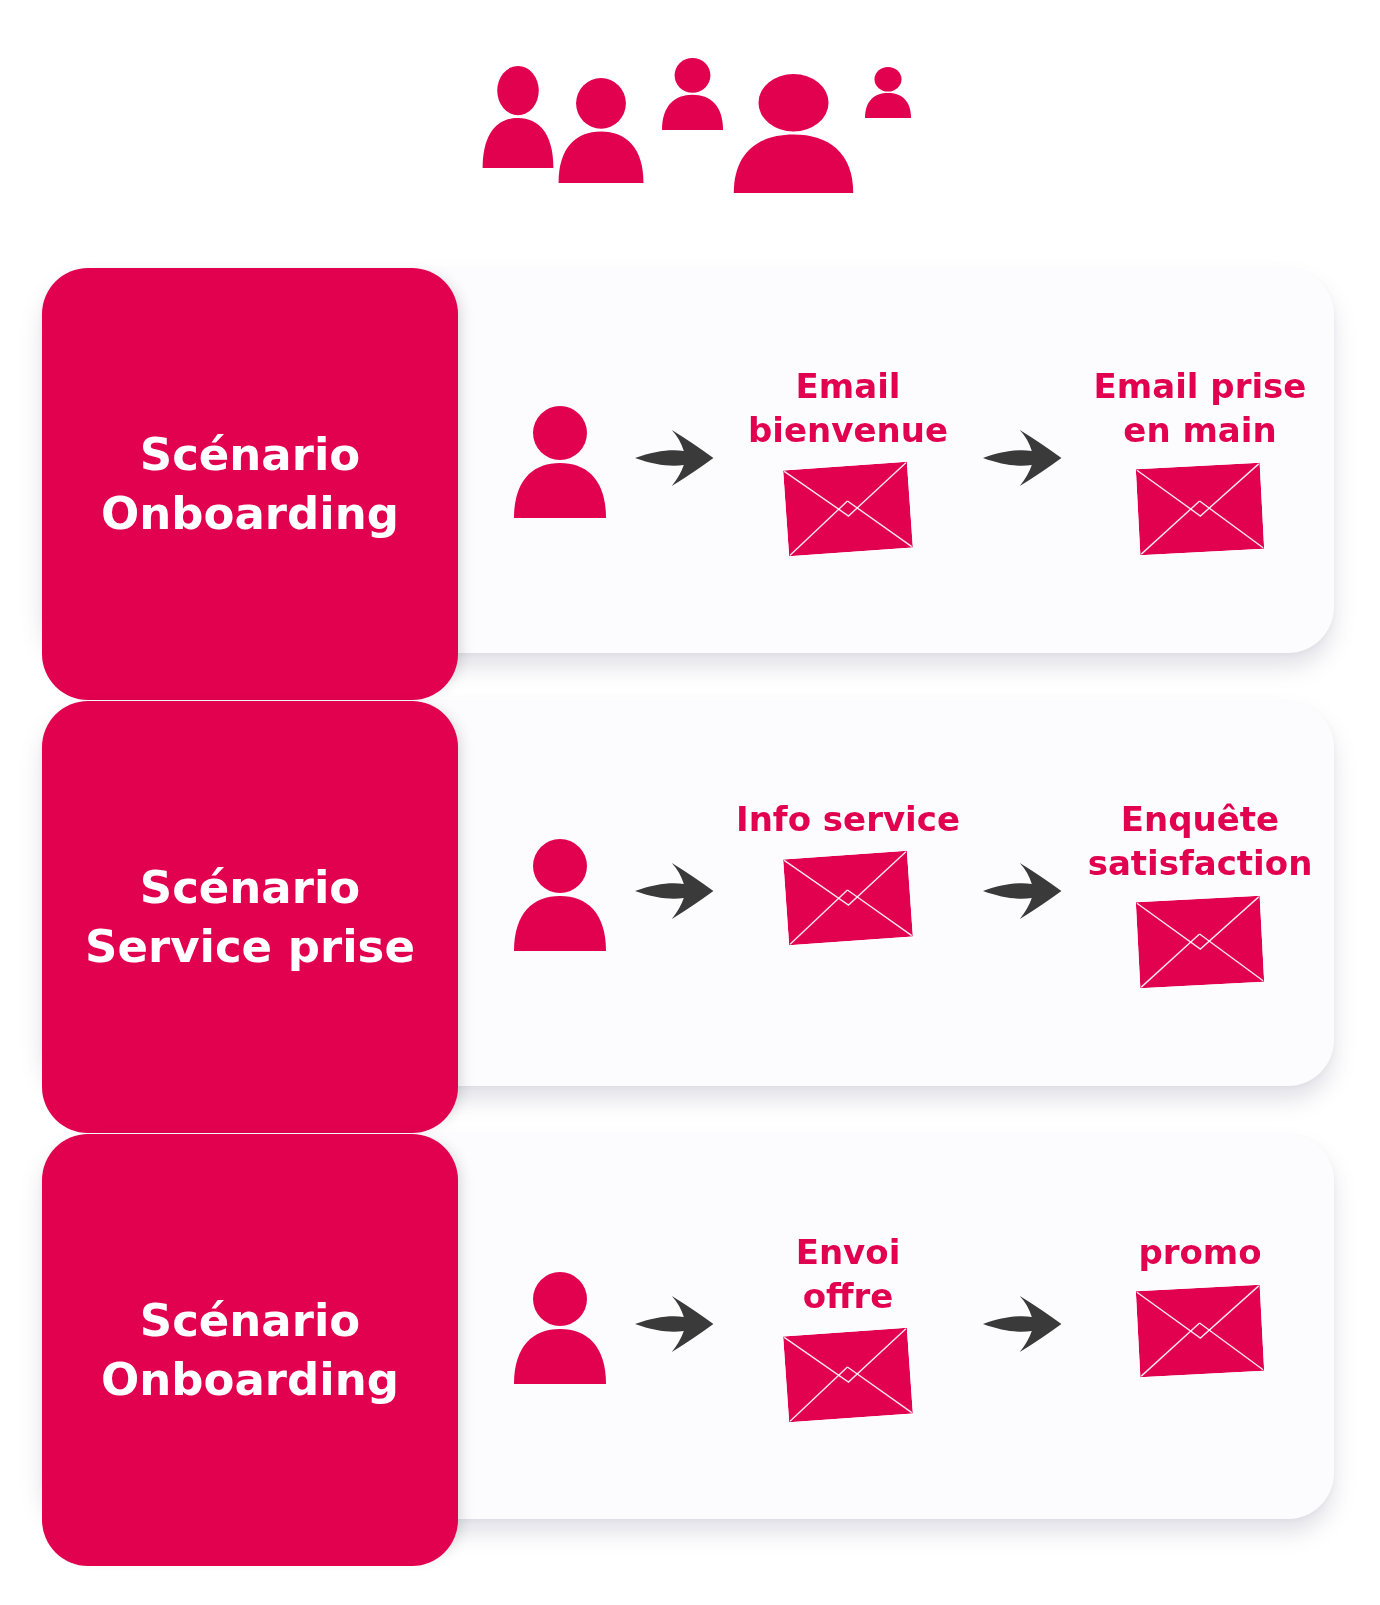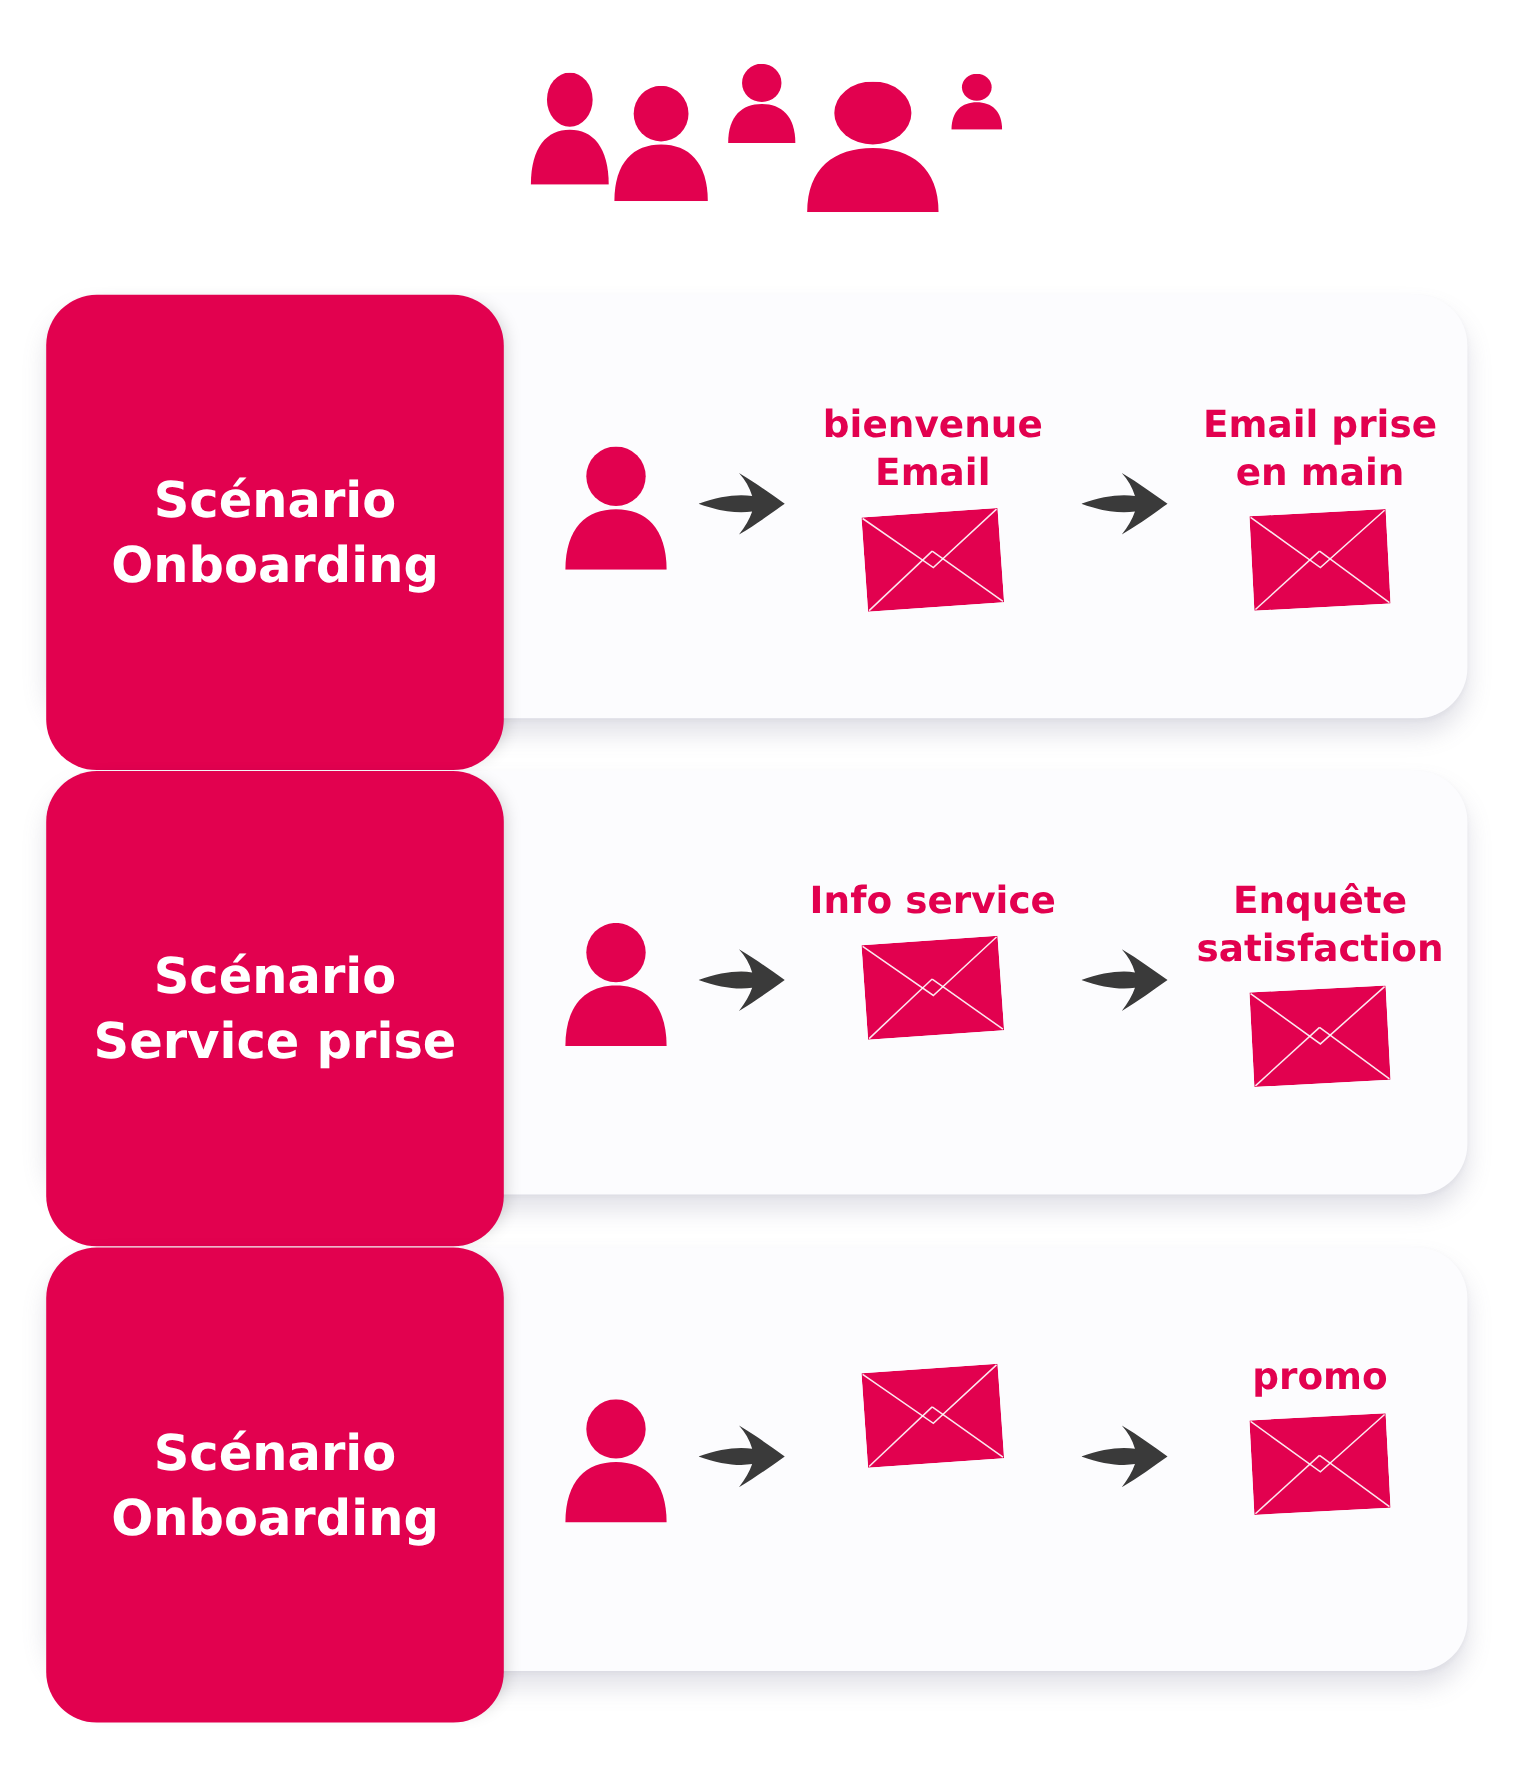--- a/index.html
+++ b/index.html
@@ -109,22 +109,22 @@
       </div>
     </div>
     <svg class="flow-person">
         <use href="#shape-person"></use>
       </svg>
     <svg class="arrow arrow-a">
         <use href="#shape-arrow"></use>
       </svg>
     <div class="step step-a">
       <div class="step-label">
+        <span>Email</span>
         <span>bienvenue</span>
-        <span>Email</span>
       </div>
       <svg class="envelope tilt-a">
           <use href="#shape-envelope"></use>
         </svg>
     </div>
     <svg class="arrow arrow-b">
         <use href="#shape-arrow"></use>
       </svg>
     <div class="step step-b">
       <div class="step-label">
@@ -179,20 +179,24 @@
         <span>Onboarding</span>
       </div>
     </div>
     <svg class="flow-person">
         <use href="#shape-person"></use>
       </svg>
     <svg class="arrow arrow-a">
         <use href="#shape-arrow"></use>
       </svg>
     <div class="step step-a">
+      <div class="step-label">
+        <span>Envoi</span>
+        <span>offre</span>
+      </div>
       <svg class="envelope tilt-a">
           <use href="#shape-envelope"></use>
         </svg>
     </div>
     <svg class="arrow arrow-b">
         <use href="#shape-arrow"></use>
       </svg>
     <div class="step step-b">
       <div class="step-label">
         <span>promo</span>

